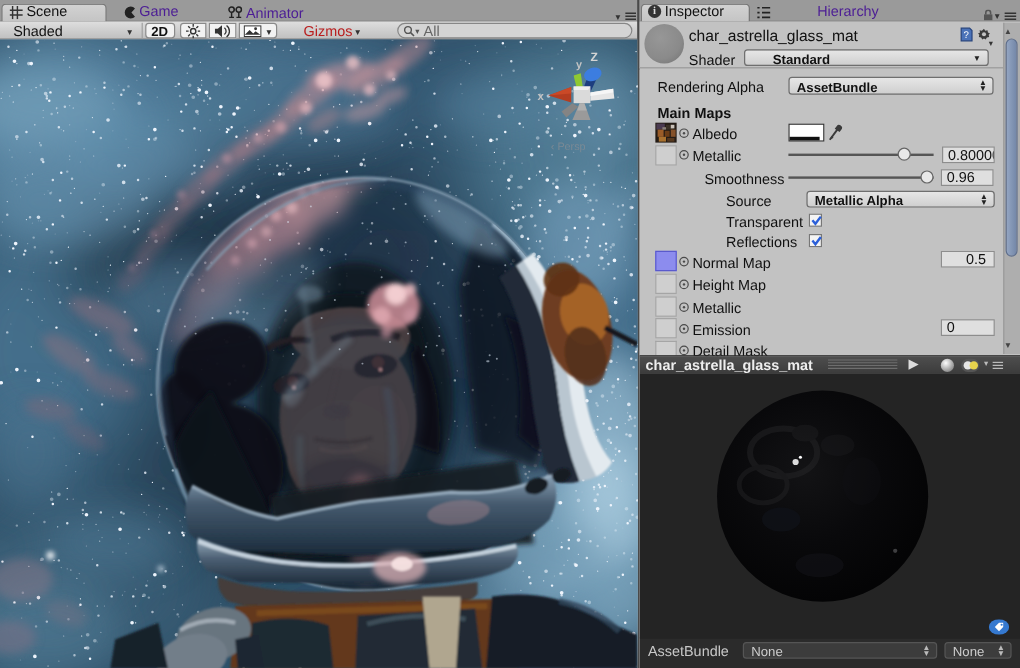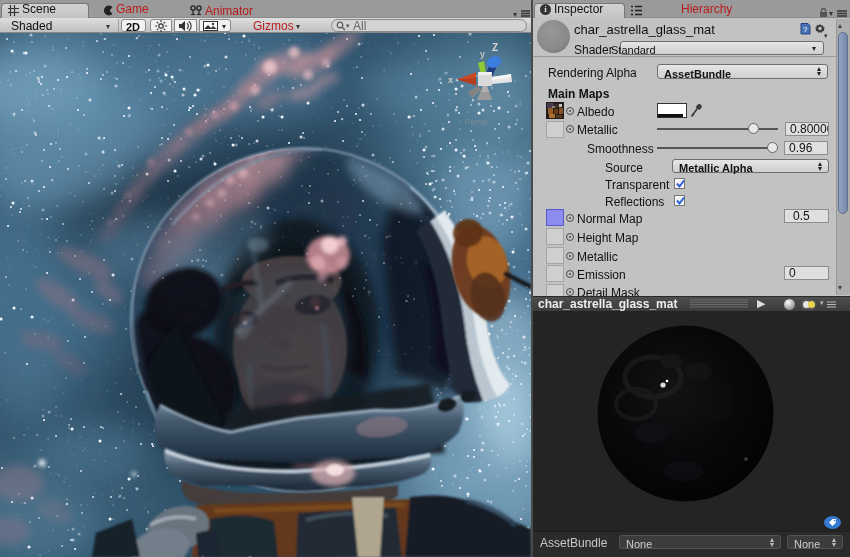--- a/index.html
+++ b/index.html
@@ -1,19 +1,19 @@
 <!DOCTYPE html>
 <html><head><meta charset="utf-8">
 <style>
 *{margin:0;padding:0;box-sizing:border-box}
 body{font-family:"Liberation Sans",sans-serif;width:850px;height:557px;overflow:hidden}
 #root{position:relative;width:850px;height:557px;background:#c2c2c2;font-family:"Liberation Sans",sans-serif}
 .abs{position:absolute}
 .lbl{position:absolute;font-size:12px;color:#111;line-height:12px;white-space:nowrap}
-.tabtxt{font-size:12px;color:#b91c1c;line-height:15px}
+.tabtxt{font-size:12px;color:#4c1d95;line-height:15px}
 .drop{position:absolute;background:linear-gradient(#e6e6e6,#cfcfcf);border:1px solid #6f6f6f;border-radius:3px;font-size:11px;color:#111}
 .fld{position:absolute;background:#dfdfdf;border:1px solid #8d8d8d;font-size:12px;color:#111;line-height:12px}
 .slot{position:absolute;width:18px;height:17px;background:#cfcfcf;border:1px solid #a5a5a5}
 .tgt{position:absolute;width:8px;height:8px;border:1px solid #4a4a4a;border-radius:50%;background:transparent}
 .tgt:after{content:"";position:absolute;left:2px;top:2px;width:2px;height:2px;border-radius:50%;background:#4a4a4a}
 </style></head>
 <body>
 <div id="root">
 
 <div class="abs" style="left:0;top:0;width:533px;height:18px;background:#9a9a9a;border-bottom:1px solid #8a8a8a"></div>
@@ -400,21 +400,21 @@
       <path d="M2 1.5h7l2 2V12H2z" fill="#4a72b8" stroke="#27447d" stroke-width="1"></path>
       <text x="6.2" y="9.8" font-size="8" fill="#fff" text-anchor="middle" font-family="Liberation Sans">?</text>
     </svg>
 <svg class="abs" style="left:814px;top:23px" width="12" height="12" viewBox="0 0 12 12">
       <path d="M6 1l1 1.6 1.9-.4.4 1.9L11 5l-1.1 1 .4 1.9-1.9.4L7.4 10 6 9 4.6 10 3.6 8.3l-1.9-.4.4-1.9L1 5l1.7-.9-.4-1.9 1.9.4z" fill="#3a3a3a"></path>
       <circle cx="6" cy="5.5" r="1.7" fill="#c2c2c2"></circle>
     </svg>
 <div class="abs" style="left:824px;top:32px;font-size:7px;color:#333">▾</div>
 <div class="abs lbl" style="left:574px;top:44px">Shader</div>
 <div class="drop" style="left:620px;top:41px;width:204px;height:14px"></div>
-<div class="abs lbl" style="left:611px;top:44px;font-size:11px;font-weight:normal">Standard</div>
+<div class="abs lbl" style="left:644px;top:44px;font-size:11px;font-weight:bold">Standard</div>
 <div class="abs" style="left:812px;top:44px;font-size:8px;color:#222">▾</div>
 
 <div class="abs" style="left:533px;top:58px;width:317px;height:238px;background:#c2c2c2"></div>
 <div class="abs lbl" style="left:548px;top:67px">Rendering Alpha</div>
 <div class="drop" style="left:657px;top:64px;width:171px;height:15px"></div>
 <div class="abs lbl" style="left:664px;top:68px;font-size:11px;font-weight:bold">AssetBundle</div>
 <div class="abs" style="left:817px;top:66px;font-size:8px;color:#222;line-height:5px">▴<br>▾</div>
 <div class="abs lbl" style="left:548px;top:88px;font-weight:bold;font-size:12px">Main Maps</div>
 
 <svg class="abs" style="left:546px;top:102px" width="18" height="17" viewBox="0 0 18 17">
@@ -463,21 +463,21 @@
     </svg>
 <div class="abs lbl" style="left:605px;top:196px">Reflections</div>
 <div class="abs" style="left:674px;top:195px;width:11px;height:11px;background:#f4f4f4;border:1px solid #777"></div>
 <svg class="abs" style="left:675px;top:195px" width="11" height="11" viewBox="0 0 11 11">
       <path d="M2 5.5l2.5 3L9 2.5" stroke="#2b5fd9" stroke-width="2" fill="none"></path>
     </svg>
 
 <div class="abs" style="left:546px;top:209px;width:18px;height:17px;background:#8c8cee;border:1px solid #5a5acc"></div>
 <div class="tgt" style="left:566px;top:214px"></div>
 <div class="abs lbl" style="left:577px;top:213px">Normal Map</div>
-<div class="fld" style="left:784px;top:209px;width:45px;height:14px;line-height:13px;padding-left:8px">0.5</div>
+<div class="fld" style="left:784px;top:209px;width:45px;height:14px;line-height:13px;padding-left:20px">0.5</div>
 
 <div class="slot" style="left:546px;top:228px"></div>
 <div class="tgt" style="left:566px;top:233px"></div>
 <div class="abs lbl" style="left:577px;top:232px">Height Map</div>
 
 <div class="slot" style="left:546px;top:247px"></div>
 <div class="tgt" style="left:566px;top:252px"></div>
 <div class="abs lbl" style="left:577px;top:251px">Metallic</div>
 
 <div class="slot" style="left:546px;top:265px"></div>

